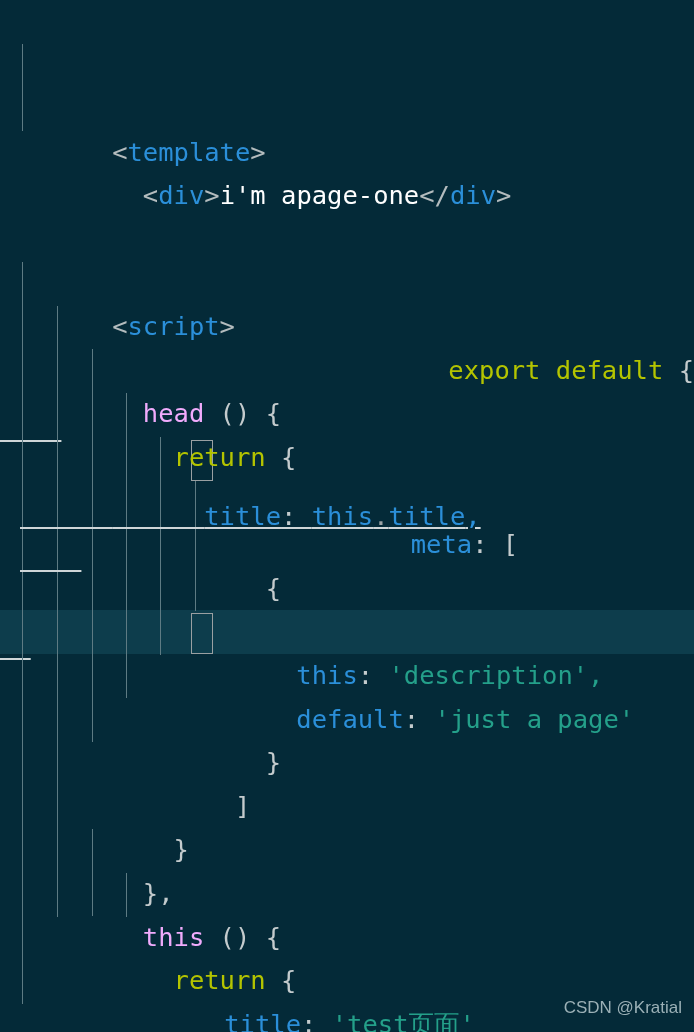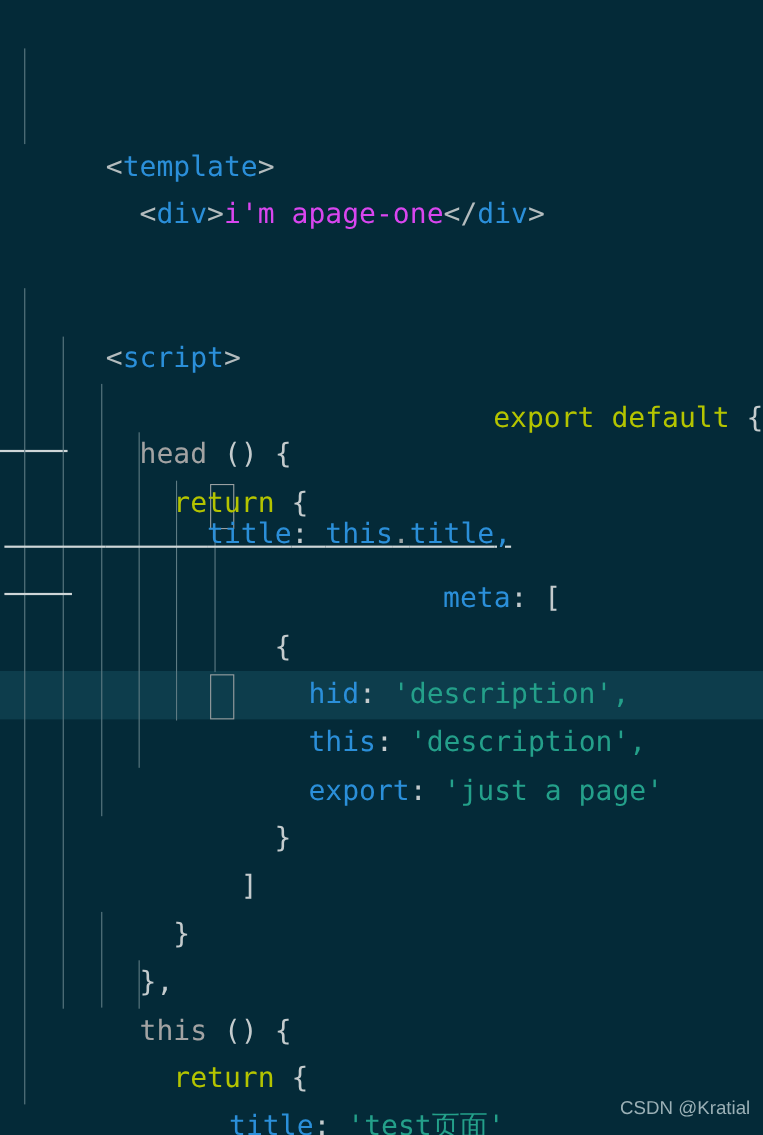--- a/index.html
+++ b/index.html
@@ -33,38 +33,38 @@
     letter-spacing: 0px;
     color: #cfd6d8;
   }
   .line.current {
     background: #0d3d4c;
   }
 
   .code {
     position: relative;
     display: block;
-    padding-left: 4px;
+    padding-left: 20px;
     z-index: 3;
   }
 
   
   .guide {
     position: absolute;
     width: 1px;
     background: #5e7b83;
     z-index: 1;
   }
 
   
   .tag-punc   { color: #b4bcbe; }
   .tag-name   { color: #2b8fd9; }
-  .text       { color: #d946ef; }
+  .text       { color: #ffffff; }
   .kw         { color: #b4c400; }
-  .fn         { color: #a3a3a3; }
+  .fn         { color: #f0abfc; }
   .punc       { color: #c4cbcd; }
   .prop       { color: #2b8fd9; }
   .str        { color: #24a08a; }
   .obj        { color: #2b8fd9; }
   .dot        { color: #9aa3a5; }
   .colon      { color: #c4cbcd; }
 
   
   .bracket-box {
     position: absolute;
@@ -121,71 +121,66 @@
   <div class="line" style="top:130.8px;">
     <span class="code"></span>
   </div>
 
   <div class="line" style="top:174.4px;">
     <span class="code">
       <span class="tag-punc">&lt;</span><span class="tag-name">script</span><span class="tag-punc">&gt;</span>
     </span>
   </div>
 
-  <div class="line" style="top:228px;text-align:right;">
+  <div class="line" style="top:218px;text-align:right;">
     <span class="code">
       <span class="kw">export default</span><span class="punc"> {</span>
     </span>
   </div>
 
   <div class="line" style="top:261.6px;">
     <span class="code">
       <span>  </span><span class="fn">head</span><span class="punc"> () {</span>
     </span>
   </div>
 
   <div class="line" style="top:305.2px;">
     <span class="code">
       <span>    </span><span class="kw">return</span><span class="punc"> {</span>
     </span>
   </div>
 
-  <div class="line" style="top:334px;text-decoration:underline;">
+  <div class="line" style="top:364px;text-decoration:underline;">
     <span class="code">
       <span>      </span><span class="prop">title</span><span class="colon">: </span><span class="obj">this</span><span class="dot">.</span><span class="obj">title</span><span class="obj">,</span>
     </span>
   </div>
 
   <div class="line" style="top:392.4px;text-align:center;">
     <span class="code">
       <span>        </span><span class="prop">meta</span><span class="colon">: </span><span class="punc">[</span>
     </span>
   </div>
 
   <div class="line" style="top:436px;">
     <span class="code">
       <span>          </span><span class="punc">{</span>
     </span>
   </div>
 
-  <div class="line" style="top:479.6px;">
-    <span class="code">
-      <span>            </span><span class="prop">hid</span><span class="colon">: </span><span class="str">'description'</span><span class="str">,</span>
-    </span>
-  </div>
 
   <div class="line" style="top:523.2px;">
     <span class="code">
       <span>            </span><span class="prop">this</span><span class="colon">: </span><span class="str">'description'</span><span class="str">,</span>
     </span>
   </div>
 
   <div class="line" style="top:566.8px;">
     <span class="code">
-      <span>            </span><span class="prop">export</span><span class="colon">: </span><span class="str">'just a page'</span>
+      <span>            </span><span class="prop">default</span><span class="colon">: </span><span class="str">'just a page'</span>
     </span>
   </div>
 
   <div class="line current" style="top:610.4px;">
     <span class="code">
       <span>          </span><span class="punc">}</span>
     </span>
   </div>
 
   <div class="line" style="top:654px;">

